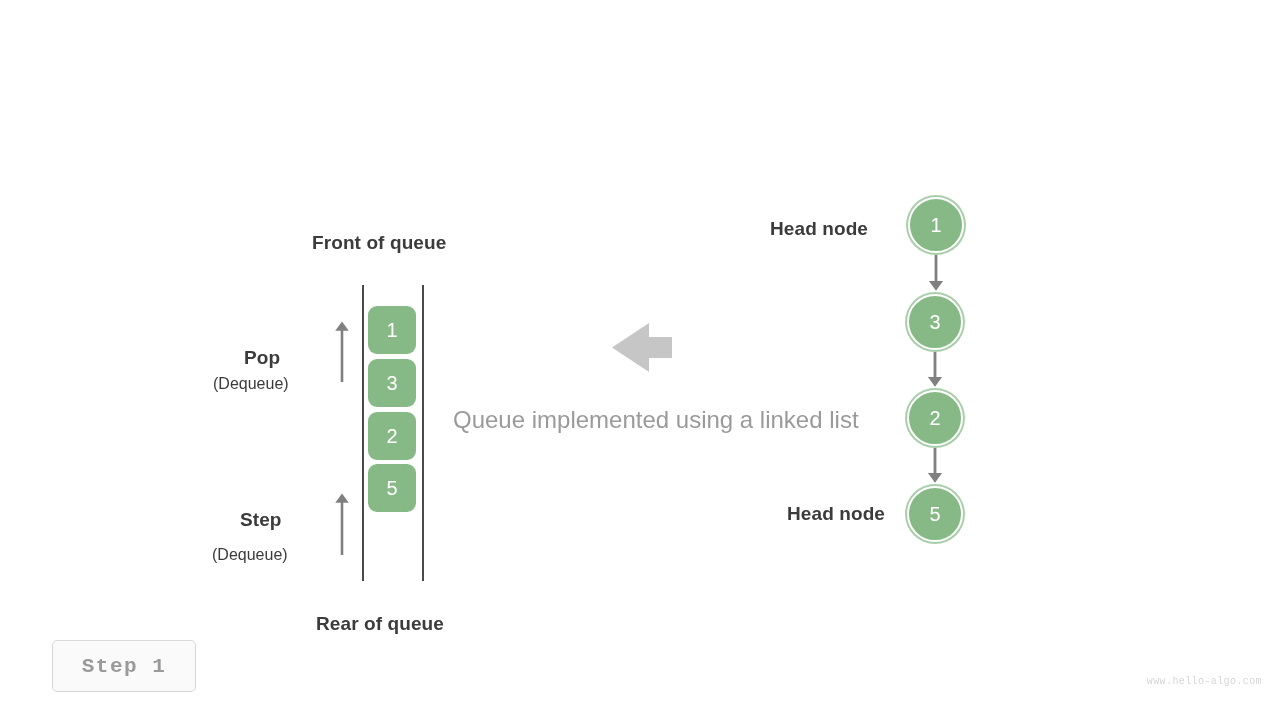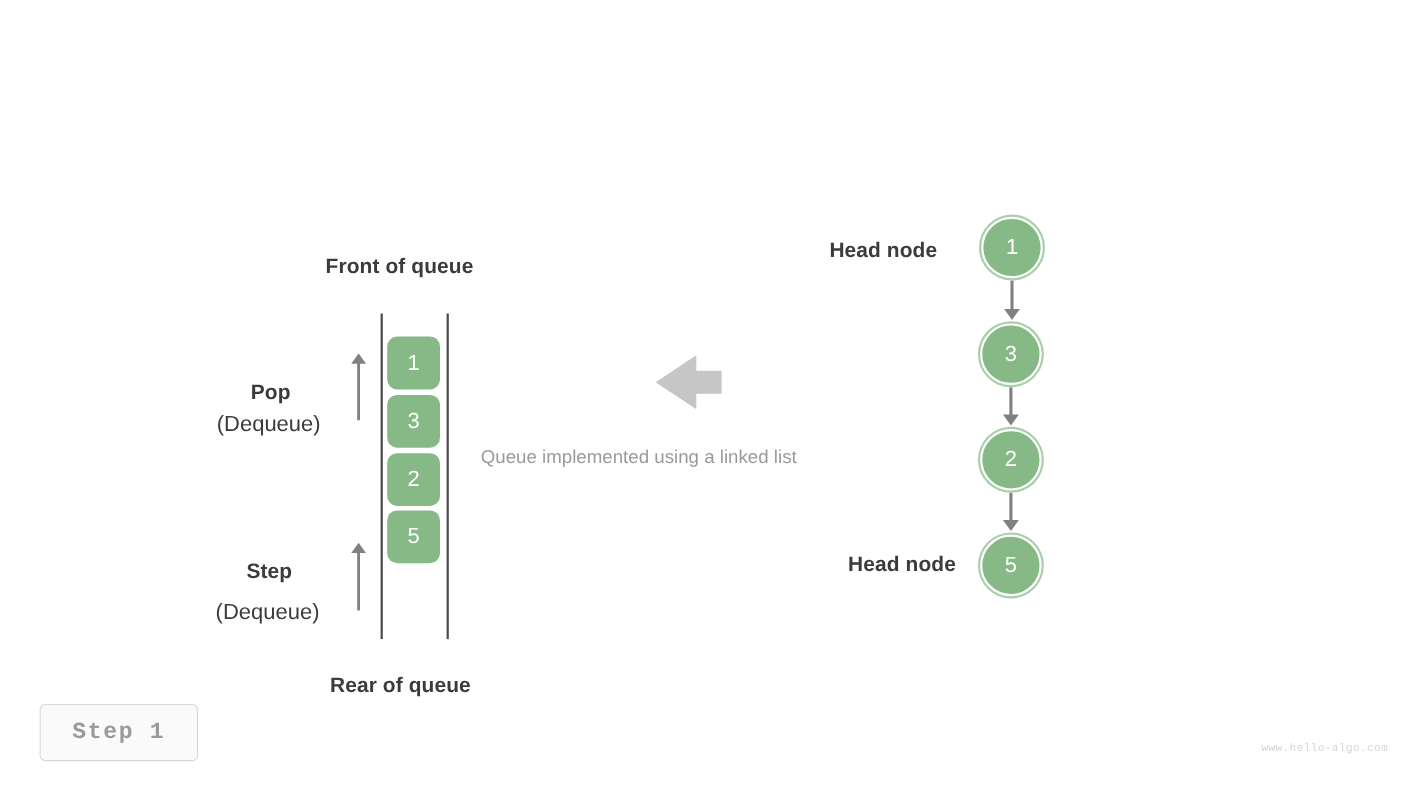--- a/index.html
+++ b/index.html
@@ -12,45 +12,46 @@
     height: 720px;
     position: relative;
     overflow: hidden;
     font-family: "Liberation Sans", sans-serif;
     -webkit-font-smoothing: antialiased;
   }
 
   .stage {
     position: absolute;
     inset: 0;
+    margin-left: 16px;
   }
 
   
   .label-bold {
     position: absolute;
     font-family: "Liberation Sans", sans-serif;
     font-weight: bold;
     font-size: 19px;
     color: #3b3b3b;
     white-space: nowrap;
     letter-spacing: 0.1px;
   }
   .label-reg {
     position: absolute;
     font-family: "Liberation Sans", sans-serif;
     font-weight: normal;
-    font-size: 20px;
+    font-size: 16px;
     color: #3b3b3b;
     white-space: nowrap;
   }
   .caption {
     position: absolute;
     font-family: "Liberation Sans", sans-serif;
     font-weight: normal;
-    font-size: 17px;
+    font-size: 24px;
     color: #9a9a9a;
     white-space: nowrap;
   }
 
   
   .rail {
     position: absolute;
     width: 2px;
     background: #4a4a4a;
   }

